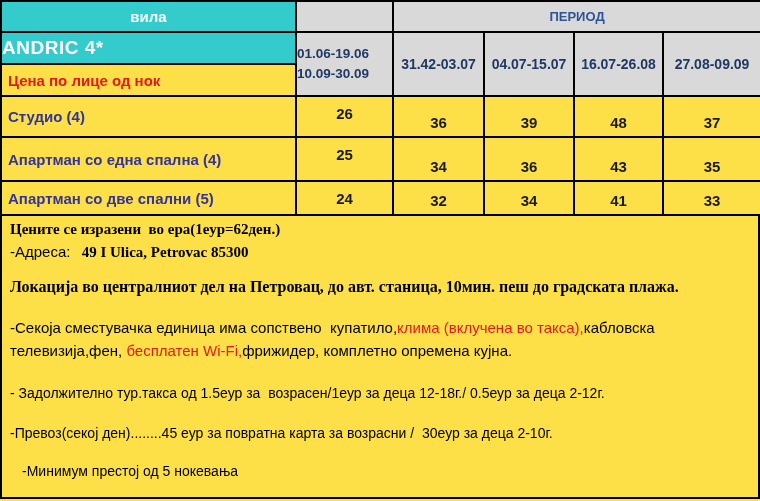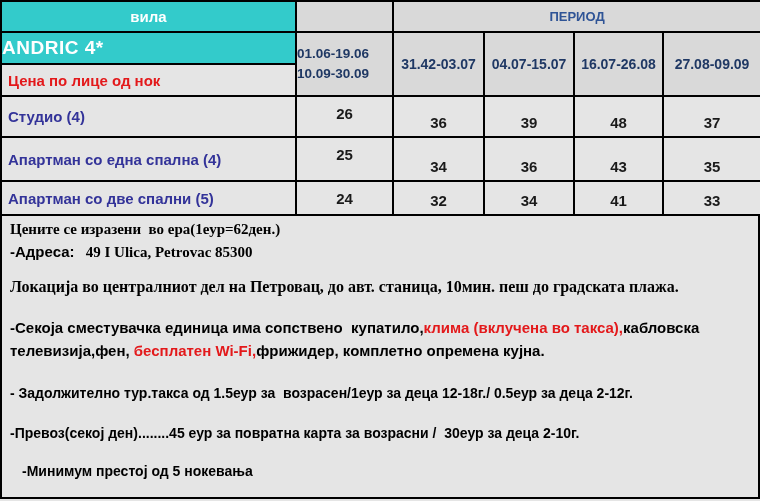--- a/index.html
+++ b/index.html
@@ -1,19 +1,19 @@
 <!DOCTYPE html>
 <html><head>
 <meta charset="utf-8">
 <style>
   html,body{margin:0;padding:0;background:#fff;}
   .sheet{
     width:760px;height:501px;box-sizing:border-box;
     font-family:"Liberation Sans",sans-serif;
-    background:#e5e5e5;position:relative;
+    background:#fde047;position:relative;
   }
   table.price-table{
     border-collapse:collapse;width:760px;table-layout:fixed;
   }
   table.price-table td{
     border:2px solid #000;padding:0;overflow:hidden;
     box-sizing:border-box;
   }
   .teal{background:#33CBCB;}
   .gray{background:#D9D9D9;}
@@ -50,21 +50,21 @@
     color:#1A1A1A;font-weight:bold;font-size:15px;text-align:center;vertical-align:bottom;
     padding-bottom:5px !important;
   }
   .notes{
     box-sizing:border-box;width:760px;height:283px;
     border:2px solid #000;border-top:none;
     padding:3px 8px;color:#000;
   }
   .note{white-space:pre-wrap;}
   .serif{font-family:"Liberation Serif",serif;font-weight:bold;}
-  .sans{font-family:"Liberation Sans",sans-serif;font-weight:bold;}
+  .sans{font-family:"Liberation Sans",sans-serif;font-weight:normal;}
   .n1{font-size:15px;margin-top:2px;}
   .n2{font-size:15px;margin-top:5px;}
   .n3{font-size:16px;margin-top:17px;}
   .n4{font-size:15px;margin-top:20px;line-height:1.55;}
   .n5{font-size:14px;margin-top:22px;}
   .n6{font-size:14px;margin-top:24px;}
   .n7{font-size:14px;margin-top:22px;margin-left:12px;}
   .red{color:#E3191B;}
 </style>
 </head>

